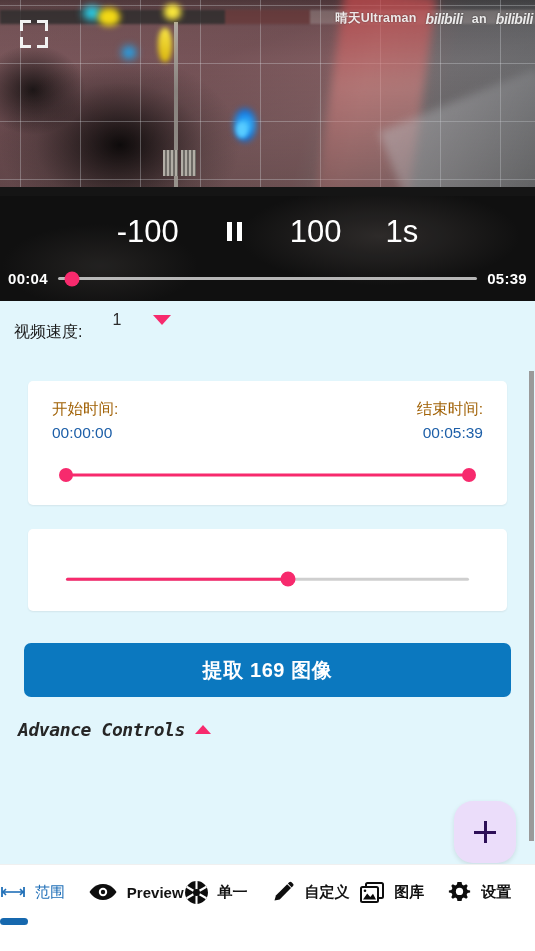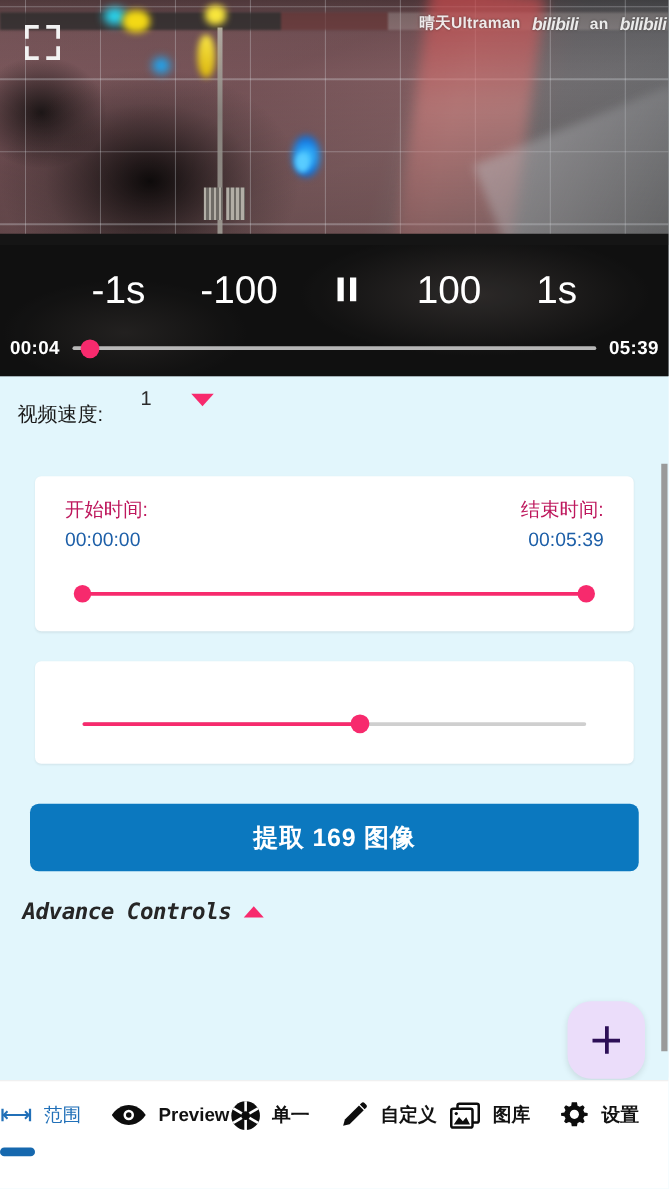--- a/index.html
+++ b/index.html
@@ -206,21 +206,21 @@
     border-radius: 0;
   }
   .card {
     background: #ffffff;
     border-radius: 5px;
     margin: 0 28px;
     box-shadow: 0 1px 2px rgba(0,0,0,0.07);
   }
   .card.range { margin-top: 42px; padding: 16px 24px 22px; }
   .time-heads { display: flex; justify-content: space-between; }
-  .time-block .t-title { color: #be185d; font-size: 15.5px; line-height: 1.55; }
+  .time-block .t-title { color: #a16207; font-size: 15.5px; line-height: 1.55; }
   .time-block .t-val   { color: #1d5fa8; font-size: 15.5px; line-height: 1.55; }
   .time-block.right { text-align: right; }
 
   .range-slider {
     position: relative; margin: 22px 14px 0 14px; height: 16px;
   }
   .range-slider .rtrack {
     position: absolute; top: 50%; left: 0; right: 0; height: 3px;
     transform: translateY(-50%);
     background: #f72a6d; border-radius: 2px;
@@ -357,21 +357,20 @@
       <span class="wm-brand">bilibili</span>
       <span>an</span>
       <span class="wm-brand">bilibili</span>
     </div>
   </div>
 
   <div class="player-bar">
     <div class="player-bar-bg"></div>
 
     <div class="transport">
-      <button class="tbtn">-1s</button>
       <button class="tbtn">-100</button>
       <button class="pause-btn">
         <i></i>
         <i></i>
       </button>
       <button class="tbtn">100</button>
       <button class="tbtn">1s</button>
     </div>
 
     <div class="seek-row">

